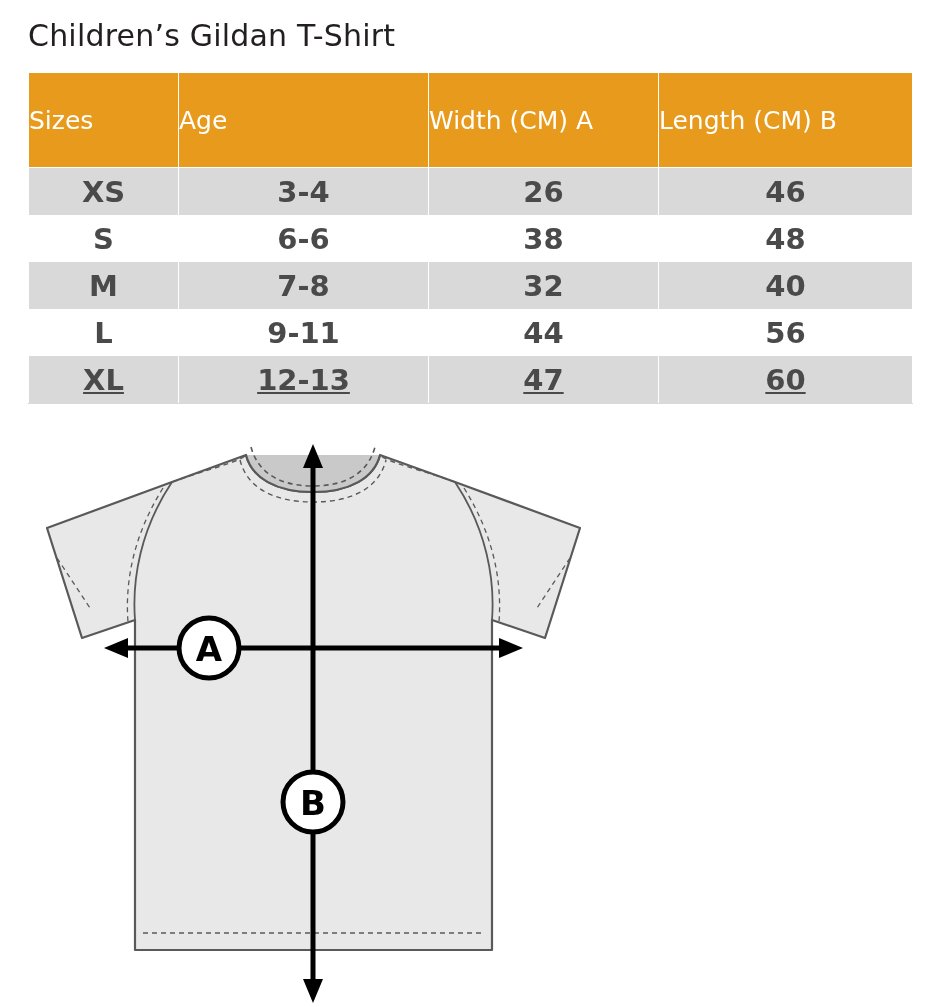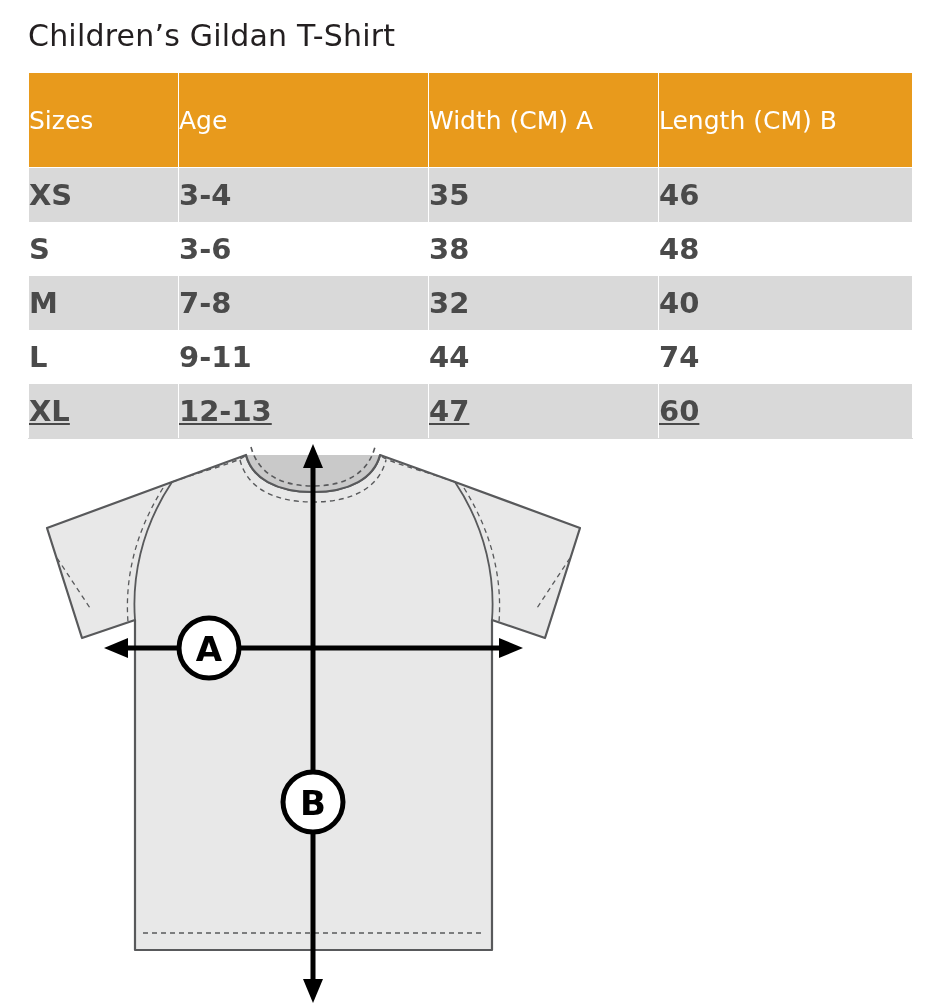--- a/index.html
+++ b/index.html
@@ -46,22 +46,22 @@
     height: 94px;
     border: 1px solid #ffffff;
     text-align: left;
     vertical-align: middle;
     padding: 0;
   }
   table.size-table td {
     font-size: 29px;
     font-weight: bold;
     color: #4a4a4a;
-    text-align: left;
-    height: 54px;
+    text-align: center;
+    height: 47px;
     padding: 0;
     border-left: 1px solid #ffffff;
     border-right: 1px solid #ffffff;
   }
   table.size-table tr.odd td {
     background: #d9d9d9;
   }
   table.size-table tr.even td {
     background: #ffffff;
   }
@@ -110,40 +110,40 @@
         <th>Sizes</th>
         <th>Age</th>
         <th>Width (CM) A</th>
         <th>Length  (CM) B</th>
       </tr>
     </thead>
     <tbody>
       <tr class="odd">
         <td>XS</td>
         <td>3-4</td>
-        <td>35</td>
+        <td>26</td>
         <td>46</td>
       </tr>
       <tr class="even">
         <td>S</td>
-        <td>3-6</td>
+        <td>6-6</td>
         <td>38</td>
         <td>48</td>
       </tr>
       <tr class="odd">
         <td>M</td>
         <td>7-8</td>
         <td>32</td>
         <td>40</td>
       </tr>
       <tr class="even">
         <td>L</td>
         <td>9-11</td>
         <td>44</td>
-        <td>74</td>
+        <td>56</td>
       </tr>
       <tr class="odd last">
         <td>XL</td>
         <td>12-13</td>
         <td>47</td>
         <td>60</td>
       </tr>
     </tbody>
   </table>
 

